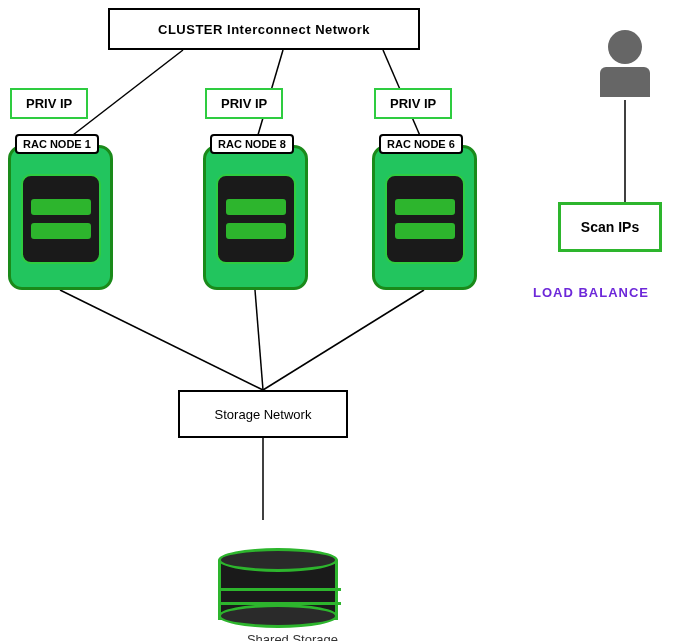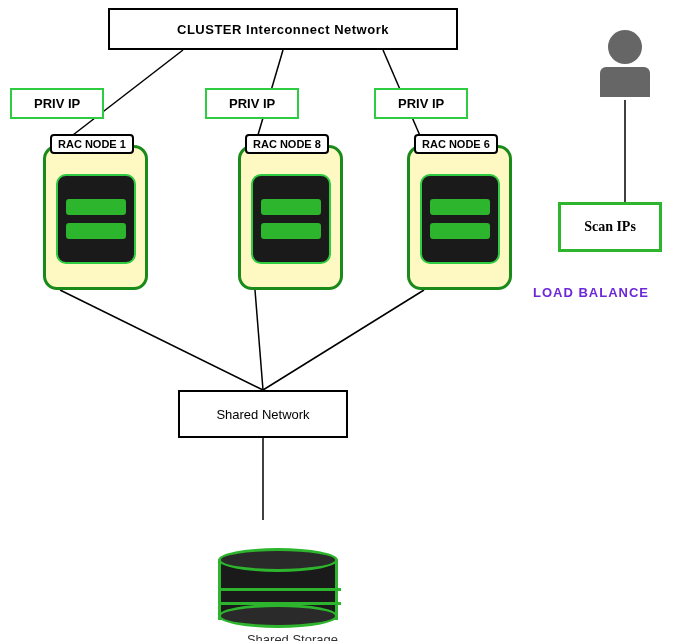--- a/index.html
+++ b/index.html
@@ -10,62 +10,61 @@
       height: 641px;
       position: relative;
       overflow: hidden;
     }
 
     
     .cluster-network {
       position: absolute;
       top: 8px;
       left: 108px;
-      width: 350px;
+      width: 312px;
       height: 42px;
       border: 2px solid #000;
       background: #fff;
       display: flex;
       align-items: center;
       justify-content: center;
     }
     .cluster-network span {
       font-weight: bold;
       font-size: 13px;
       letter-spacing: 0.5px;
     }
 
     
     .priv-ip {
       position: absolute;
       background: #fff;
       border: 2px solid #2ecc40;
-      padding: 6px 22px;
+      padding: 6px 14px;
       font-weight: bold;
       font-size: 13px;
       color: #000;
     }
 
     .priv-ip-1 { top: 88px; left: 10px; }
     .priv-ip-2 { top: 88px; left: 205px; }
     .priv-ip-3 { top: 88px; left: 374px; }
 
     
     .rac-node {
       position: absolute;
       width: 105px;
       height: 145px;
       border-radius: 14px;
       border: 3px solid #1a8a1a;
-      background: #fef9c3;
+      background: #22c55e;
       display: flex;
       flex-direction: column;
       align-items: center;
       padding-top: 8px;
-      margin-left: 35px;
     }
 
     .rac-node-1 { top: 145px; left: 8px; }
     .rac-node-2 { top: 145px; left: 203px; }
     .rac-node-3 { top: 145px; left: 372px; }
 
     .rac-node-label {
       background: #fff;
       border: 2px solid #000;
       border-radius: 4px;
@@ -108,21 +107,20 @@
       width: 104px;
       height: 50px;
       border: 3px solid #2db52d;
       background: #fff;
       display: flex;
       align-items: center;
       justify-content: center;
       cursor: pointer;
       font-size: 14px;
       font-weight: bold;
-      font-family: Liberation Serif, serif;
     }
 
     
     .load-balance {
       position: absolute;
       top: 285px;
       left: 533px;
       font-size: 13px;
       font-weight: bold;
       letter-spacing: 1px;
@@ -308,21 +306,21 @@
 <div class="user-icon">
   <div class="user-head"></div>
   <div class="user-body"></div>
 </div>
 
 <button class="scan-ips-btn">Scan IPs</button>
 
 <div class="load-balance">LOAD  BALANCE</div>
 
 <div class="storage-network">
-  <span>Shared Network</span>
+  <span>Storage Network</span>
 </div>
 
 <div class="shared-storage-container">
   <div class="cylinder">
     <div class="cylinder-top"></div>
     <div class="cylinder-body">
       <div class="cylinder-stripe cylinder-stripe-1"></div>
       <div class="cylinder-stripe cylinder-stripe-2"></div>
     </div>
     <div class="cylinder-bottom"></div>

